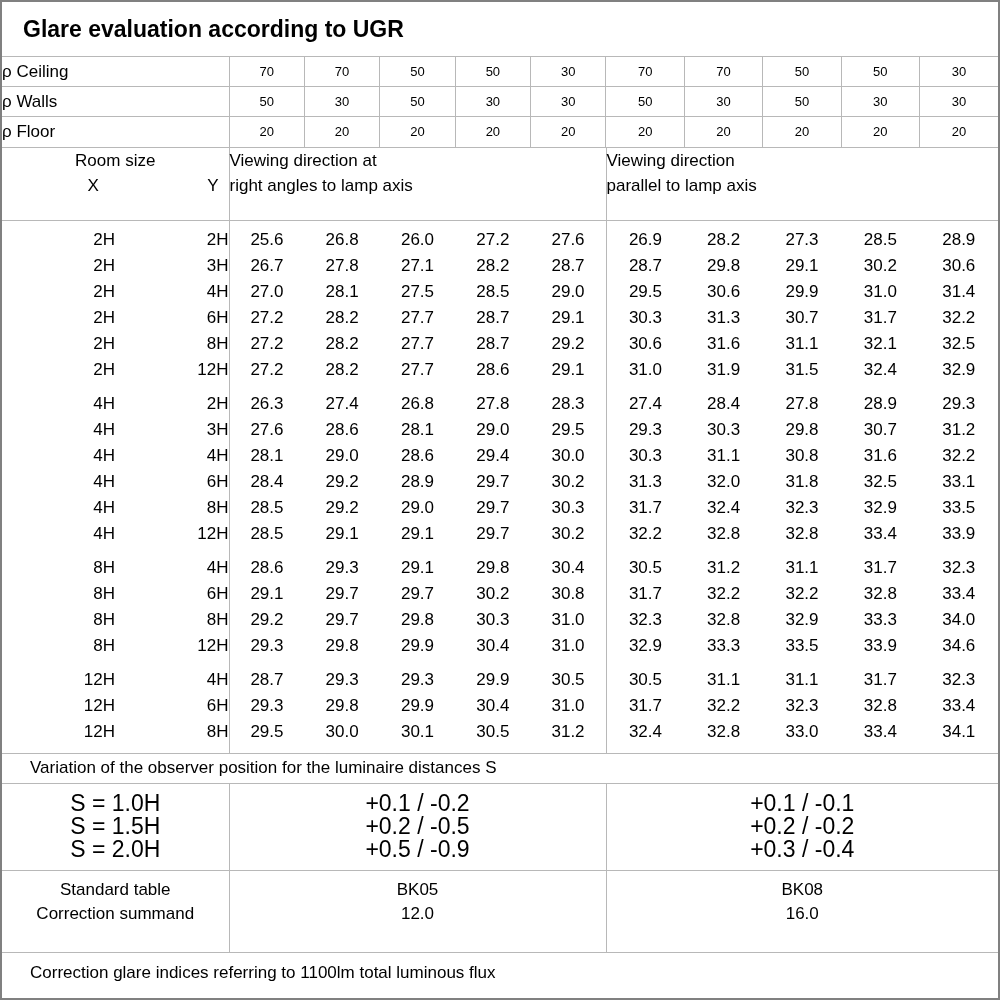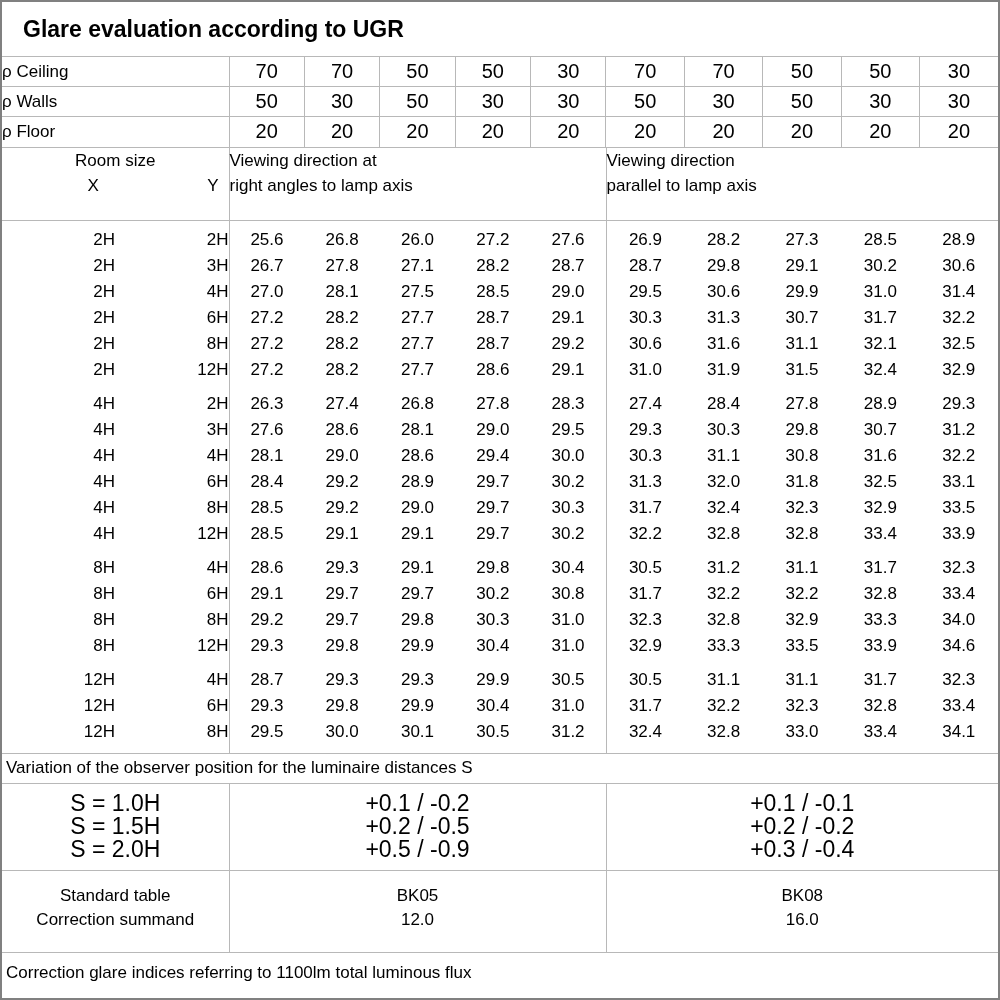--- a/index.html
+++ b/index.html
@@ -27,52 +27,52 @@
     width: 934px;
     border-top: 1px solid #b8b8b8;
   }
   table.grid td { padding: 0; vertical-align: middle; }
   .bdr-r { border-right: 1px solid #b8b8b8; }
 
   
   table.refl tr { height: 30px; }
   table.refl tr + tr td { border-top: 1px solid #b8b8b8; }
   td.rlabel { padding-left: 12px; font-size: 17px; }
-  td.rval { text-align: center; font-size: 20px; border-left: 1px solid #b8b8b8; }
+  td.rval { text-align: center; font-size: 13px; border-left: 1px solid #b8b8b8; }
 
   
   table.hdr td { height: 73px; vertical-align: top; font-size: 17px; }
   td.roomsize { padding-top: 12px; text-align: center; line-height: 25px; }
   .rs-xy { display: flex; }
   .rs-x { width: 113px; text-align: right; padding-right: 16px; }
   .rs-y { width: 114px; text-align: right; padding-right: 10px; }
   td.grphdr { padding-top: 5px; text-align: left; line-height: 25px; }
 
   
   table.bodytbl td { font-size: 17px; line-height: 26px; }
   tr.ugr-row { height: 26px; margin-left: 12px; }
   td.xcell { text-align: right; padding-right: 17px; }
   td.ycell { text-align: right; padding-right: 10px; }
   td.vcell { text-align: center; }
 
   
   .band {
     border-top: 1px solid #b8b8b8;
     display: flex; align-items: center;
-    padding-left: 4px;
+    padding-left: 28px;
     font-size: 17px;
   }
   .band.variation { height: 30px; }
   .band.footer { height: 42px; }
 
   
   table.sband td { height: 87px; font-size: 23px; line-height: 23px; text-align: center; vertical-align: middle; }
 
   
-  table.stdband td { height: 81px; font-size: 17px; line-height: 24px; text-align: center; vertical-align: top; padding-top: 13px; }
+  table.stdband td { height: 81px; font-size: 17px; line-height: 24px; text-align: center; vertical-align: top; padding-top: 7px; }
 </style>
 </head>
 <body>
 
 <div class="sheet">
 
   <div class="title">Glare evaluation according to UGR</div>
 
   <table class="grid refl">
     <colgroup>

